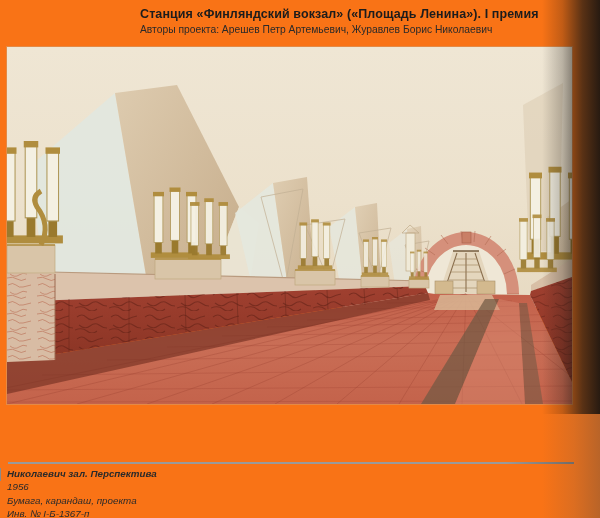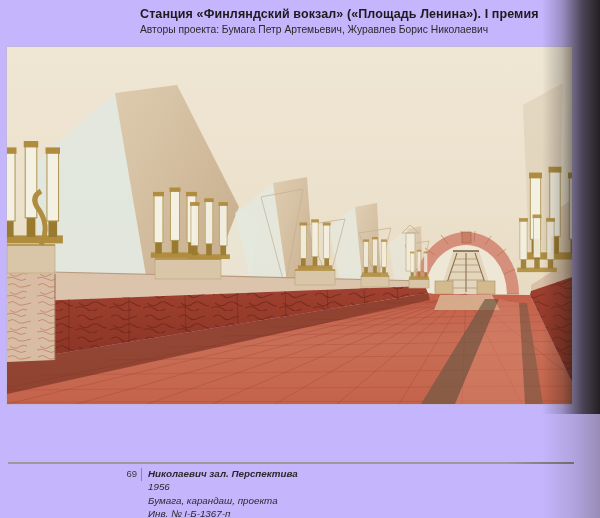--- a/index.html
+++ b/index.html
@@ -1,19 +1,19 @@
 <!DOCTYPE html>
 <html><head>
 <meta charset="utf-8">
 <style>
   html,body{margin:0;padding:0;}
   .page{
     position:relative;
     width:600px;height:518px;
-    background:#c4b5fd;
+    background:#f97316;
     overflow:hidden;
     font-family:"Liberation Sans", sans-serif;
   }
   
   .hdr-title{
     position:absolute;left:140px;top:7px;
     font-size:12.5px;font-weight:bold;color:#1c1c1c;
     letter-spacing:.1px;white-space:nowrap;
   }
   .hdr-subtitle{
@@ -66,21 +66,21 @@
     font-size:9.8px;font-style:italic;color:#2a2a2a;line-height:13.4px;
   }
   .caption-title{font-weight:bold;}
 </style>
 </head>
 <body>
 
 <div class="page">
 
   <div class="hdr-title">Станция «Финляндский вокзал» («Площадь Ленина»). I премия</div>
-  <div class="hdr-subtitle">Авторы проекта: Бумага Петр Артемьевич, Журавлев Борис Николаевич</div>
+  <div class="hdr-subtitle">Авторы проекта: Арешев Петр Артемьевич, Журавлев Борис Николаевич</div>
 
   <div class="artwork">
     <svg width="565" height="357" viewBox="0 0 565 357">
       <defs>
         <linearGradient id="ceil" x1="0" y1="0" x2="0" y2="1">
           <stop offset="0" stop-color="#efe6d4"></stop>
           <stop offset=".6" stop-color="#ece1cc"></stop>
           <stop offset="1" stop-color="#e7dac2"></stop>
         </linearGradient>
         <linearGradient id="tanG" x1="0" y1="0" x2="1" y2="1">
@@ -277,21 +277,20 @@
         <use href="#tc" transform="translate(530,226) scale(0.9)" opacity=".9"></use>
       </g>
     </svg>
   </div>
 
   <div class="gutter-shadow-main"></div>
   <div class="gutter-shadow-bottom"></div>
 
   <div class="caption-rule"></div>
   <div class="caption">
-    <div class="caption-number">69</div>
     <div class="caption-sep"></div>
     <div class="caption-body">
       <div class="caption-title">Николаевич зал. Перспектива</div>
       <div>1956</div>
       <div>Бумага, карандаш, проекта</div>
       <div>Инв. № I-Б-1367-п</div>
     </div>
   </div>
 
 </div>

